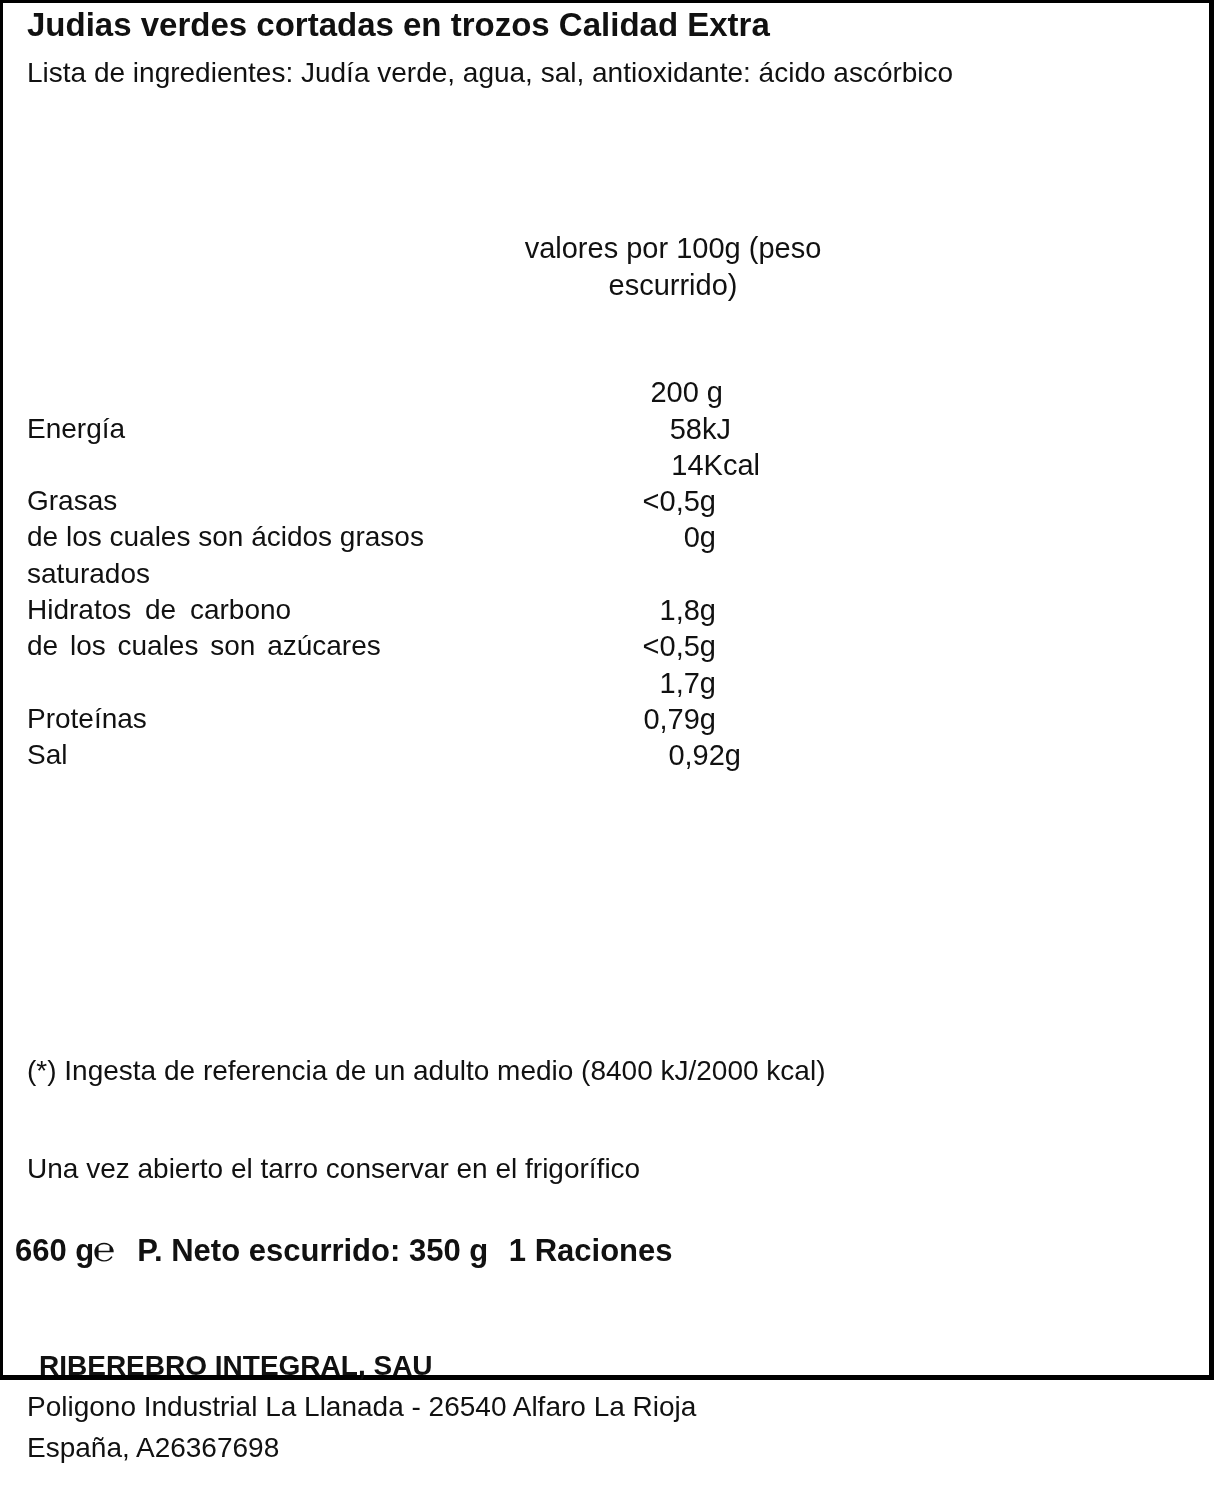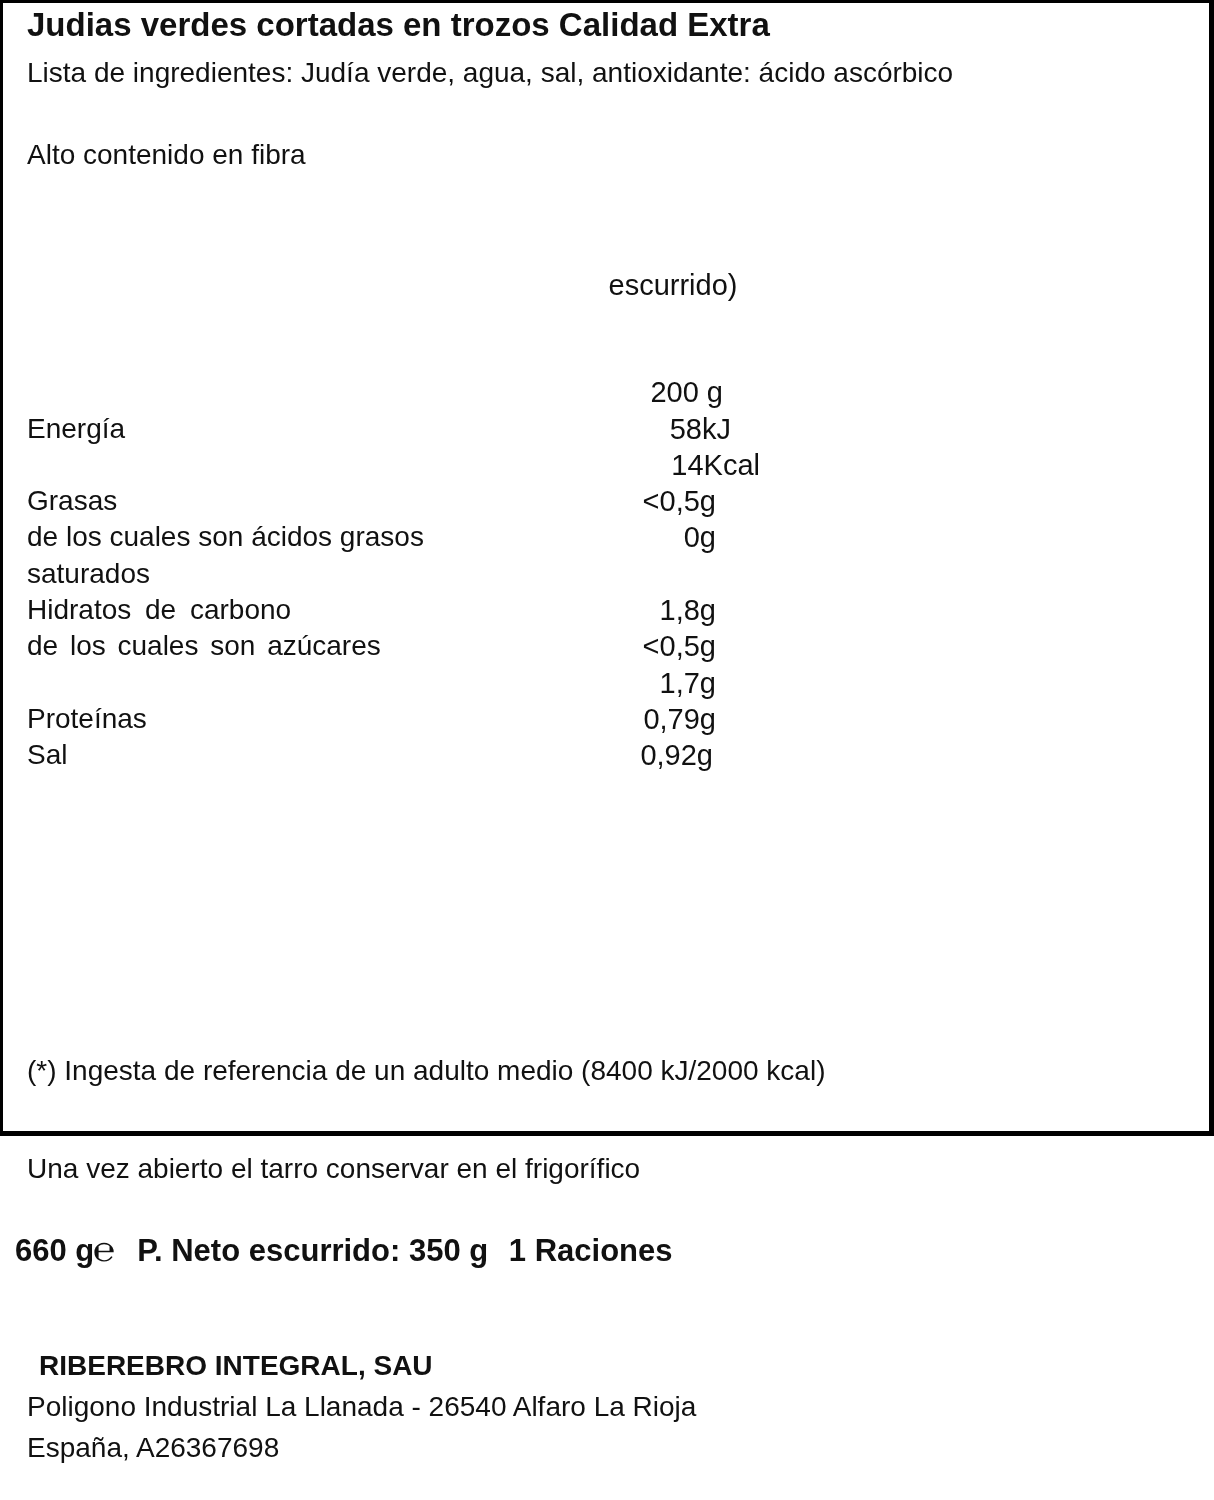--- a/index.html
+++ b/index.html
@@ -1,36 +1,36 @@
 <!DOCTYPE html>
 <html><head>
 <meta charset="utf-8">
 <style>
   html, body { margin: 0; padding: 0; background: #ffffff; }
   body { width: 1214px; height: 1500px; position: relative; overflow: hidden;
          font-family: "Liberation Sans", sans-serif; color: #111; }
-  .frame { position: absolute; left: 0; top: 0; width: 1214px; height: 1136px;
+  .frame { position: absolute; left: 0; top: 0; width: 1214px; height: 1380px;
            box-sizing: border-box; border-top: 3px solid #000; border-left: 3px solid #000;
            border-right: 5px solid #000; border-bottom: 5px solid #000; background: #fff; }
   .t { position: absolute; white-space: nowrap; font-size: 28px; line-height: 36px; }
   .title { font-weight: bold; font-size: 33px; }
   .bold { font-weight: bold; }
   .hdr { position: absolute; left: 470px; width: 400px; text-align: center; font-size: 29px; line-height: 37px; }
   .val { position: absolute; font-size: 29px; line-height: 36px; white-space: nowrap; text-align: right; width: 200px; }
   .estimated { display: inline-block; font-family: "DejaVu Serif", serif; font-weight: normal; font-size: 34px; transform: scaleX(1.1); margin: 0 4px 0 0; }
 </style>
 </head>
 <body>
 
 <div class="frame">
 
   <div class="t title" style="left:24px; top:4px;">Judias verdes cortadas en trozos Calidad Extra</div>
   <div class="t" style="left:24px; top:52px;">Lista de ingredientes: Judía verde, agua, sal, antioxidante: ácido ascórbico</div>
-  <div class="t" style="left:24px; top:134px;">Alto contenido en fibra</div>
 
+  <div class="hdr" style="top:227px;">valores por 100g (peso</div>
   <div class="hdr" style="top:264px;">escurrido)</div>
 
   <div class="val" style="left:520px; top:371px;">200 g</div>
 
   <div class="t" style="left:24px; top:408px;">Energía</div>
   <div class="val" style="left:528px; top:408px;">58kJ</div>
 
   <div class="val" style="left:557px; top:444px;">14Kcal</div>
 
   <div class="t" style="left:24px; top:480px;">Grasas</div>
@@ -46,21 +46,21 @@
 
   <div class="t" style="left:24px; top:625px; word-spacing:4px;">de los cuales son azúcares</div>
   <div class="val" style="left:513px; top:625px;">&lt;0,5g</div>
 
   <div class="val" style="left:513px; top:662px;">1,7g</div>
 
   <div class="t" style="left:24px; top:698px;">Proteínas</div>
   <div class="val" style="left:513px; top:698px;">0,79g</div>
 
   <div class="t" style="left:24px; top:734px;">Sal</div>
-  <div class="val" style="left:510px; top:734px;">0,92g</div>
+  <div class="val" style="left:538px; top:734px;">0,92g</div>
 
   <div class="t" style="left:24px; top:1050px;">(*) Ingesta de referencia de un adulto medio (8400 kJ/2000 kcal)</div>
   <div class="t" style="left:24px; top:1148px;">Una vez abierto el tarro conservar en el frigorífico</div>
 
   <div class="t bold" style="left:12px; top:1228px; font-size:31px; line-height:36px;">
     <span>660 g</span><span class="estimated">℮</span>
     <span style="margin-left:10px;">P. Neto escurrido: 350 g</span>
     <span style="margin-left:12px;">1 Raciones</span>
   </div>
 

